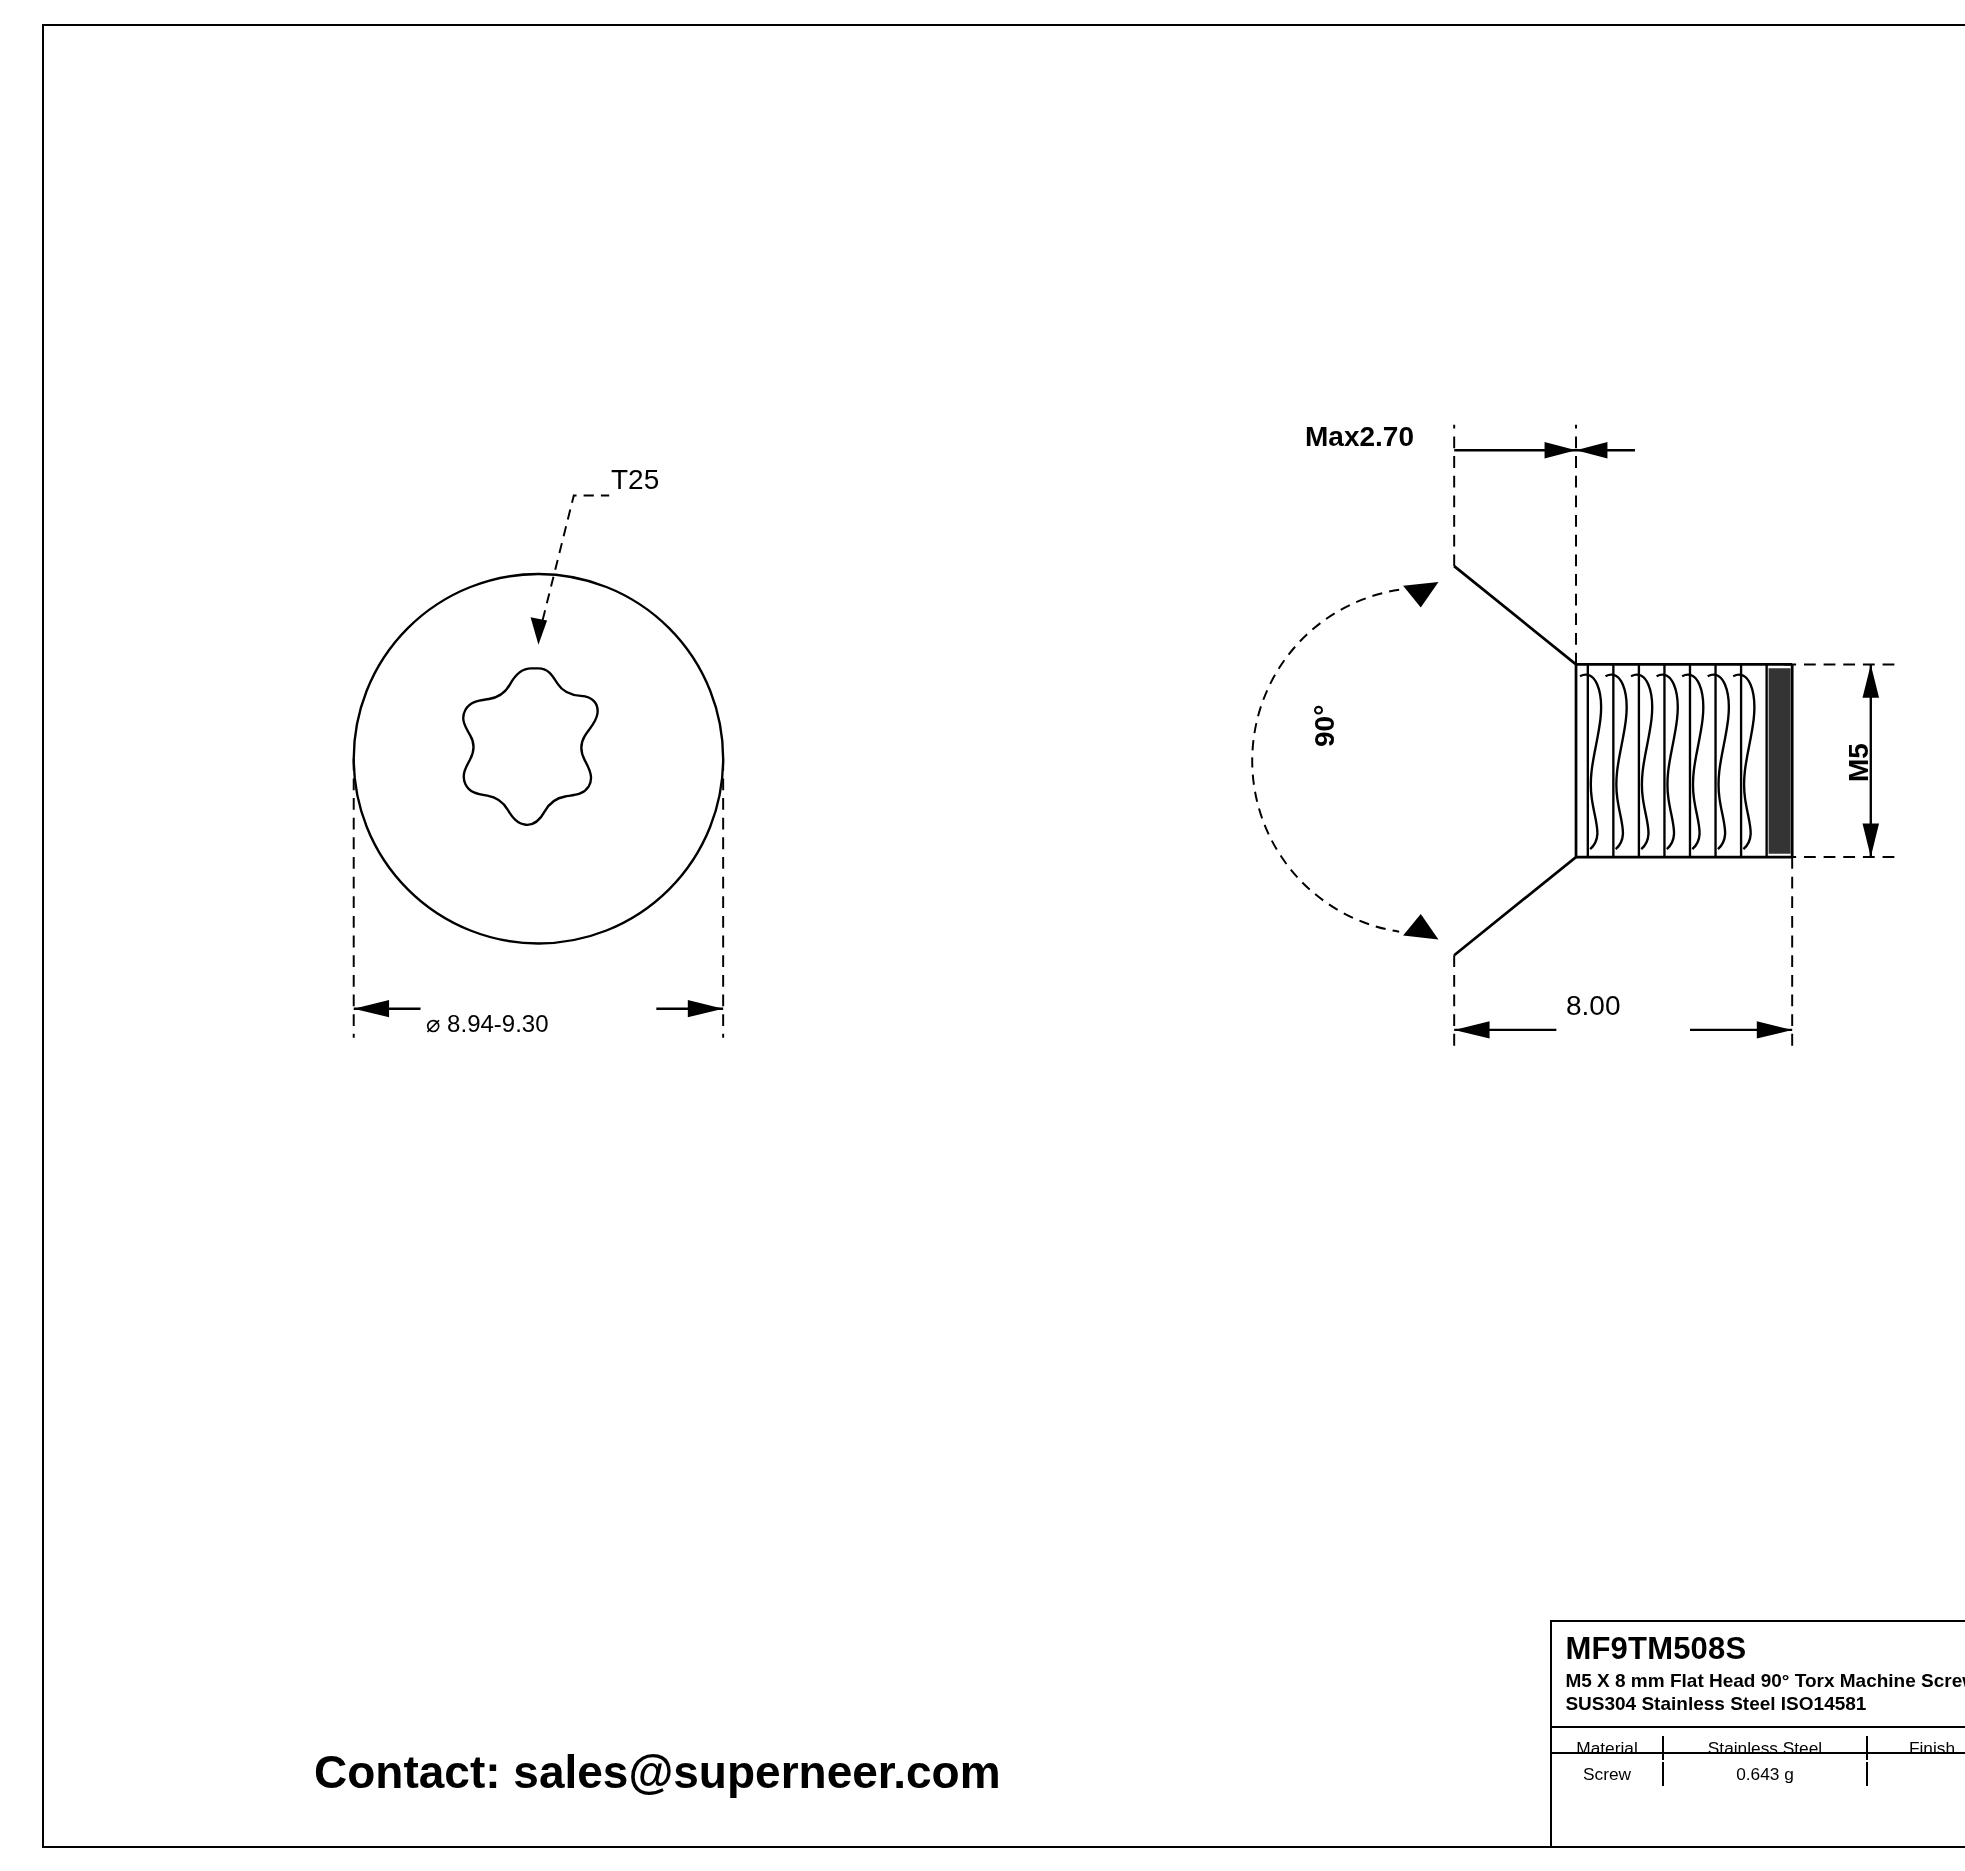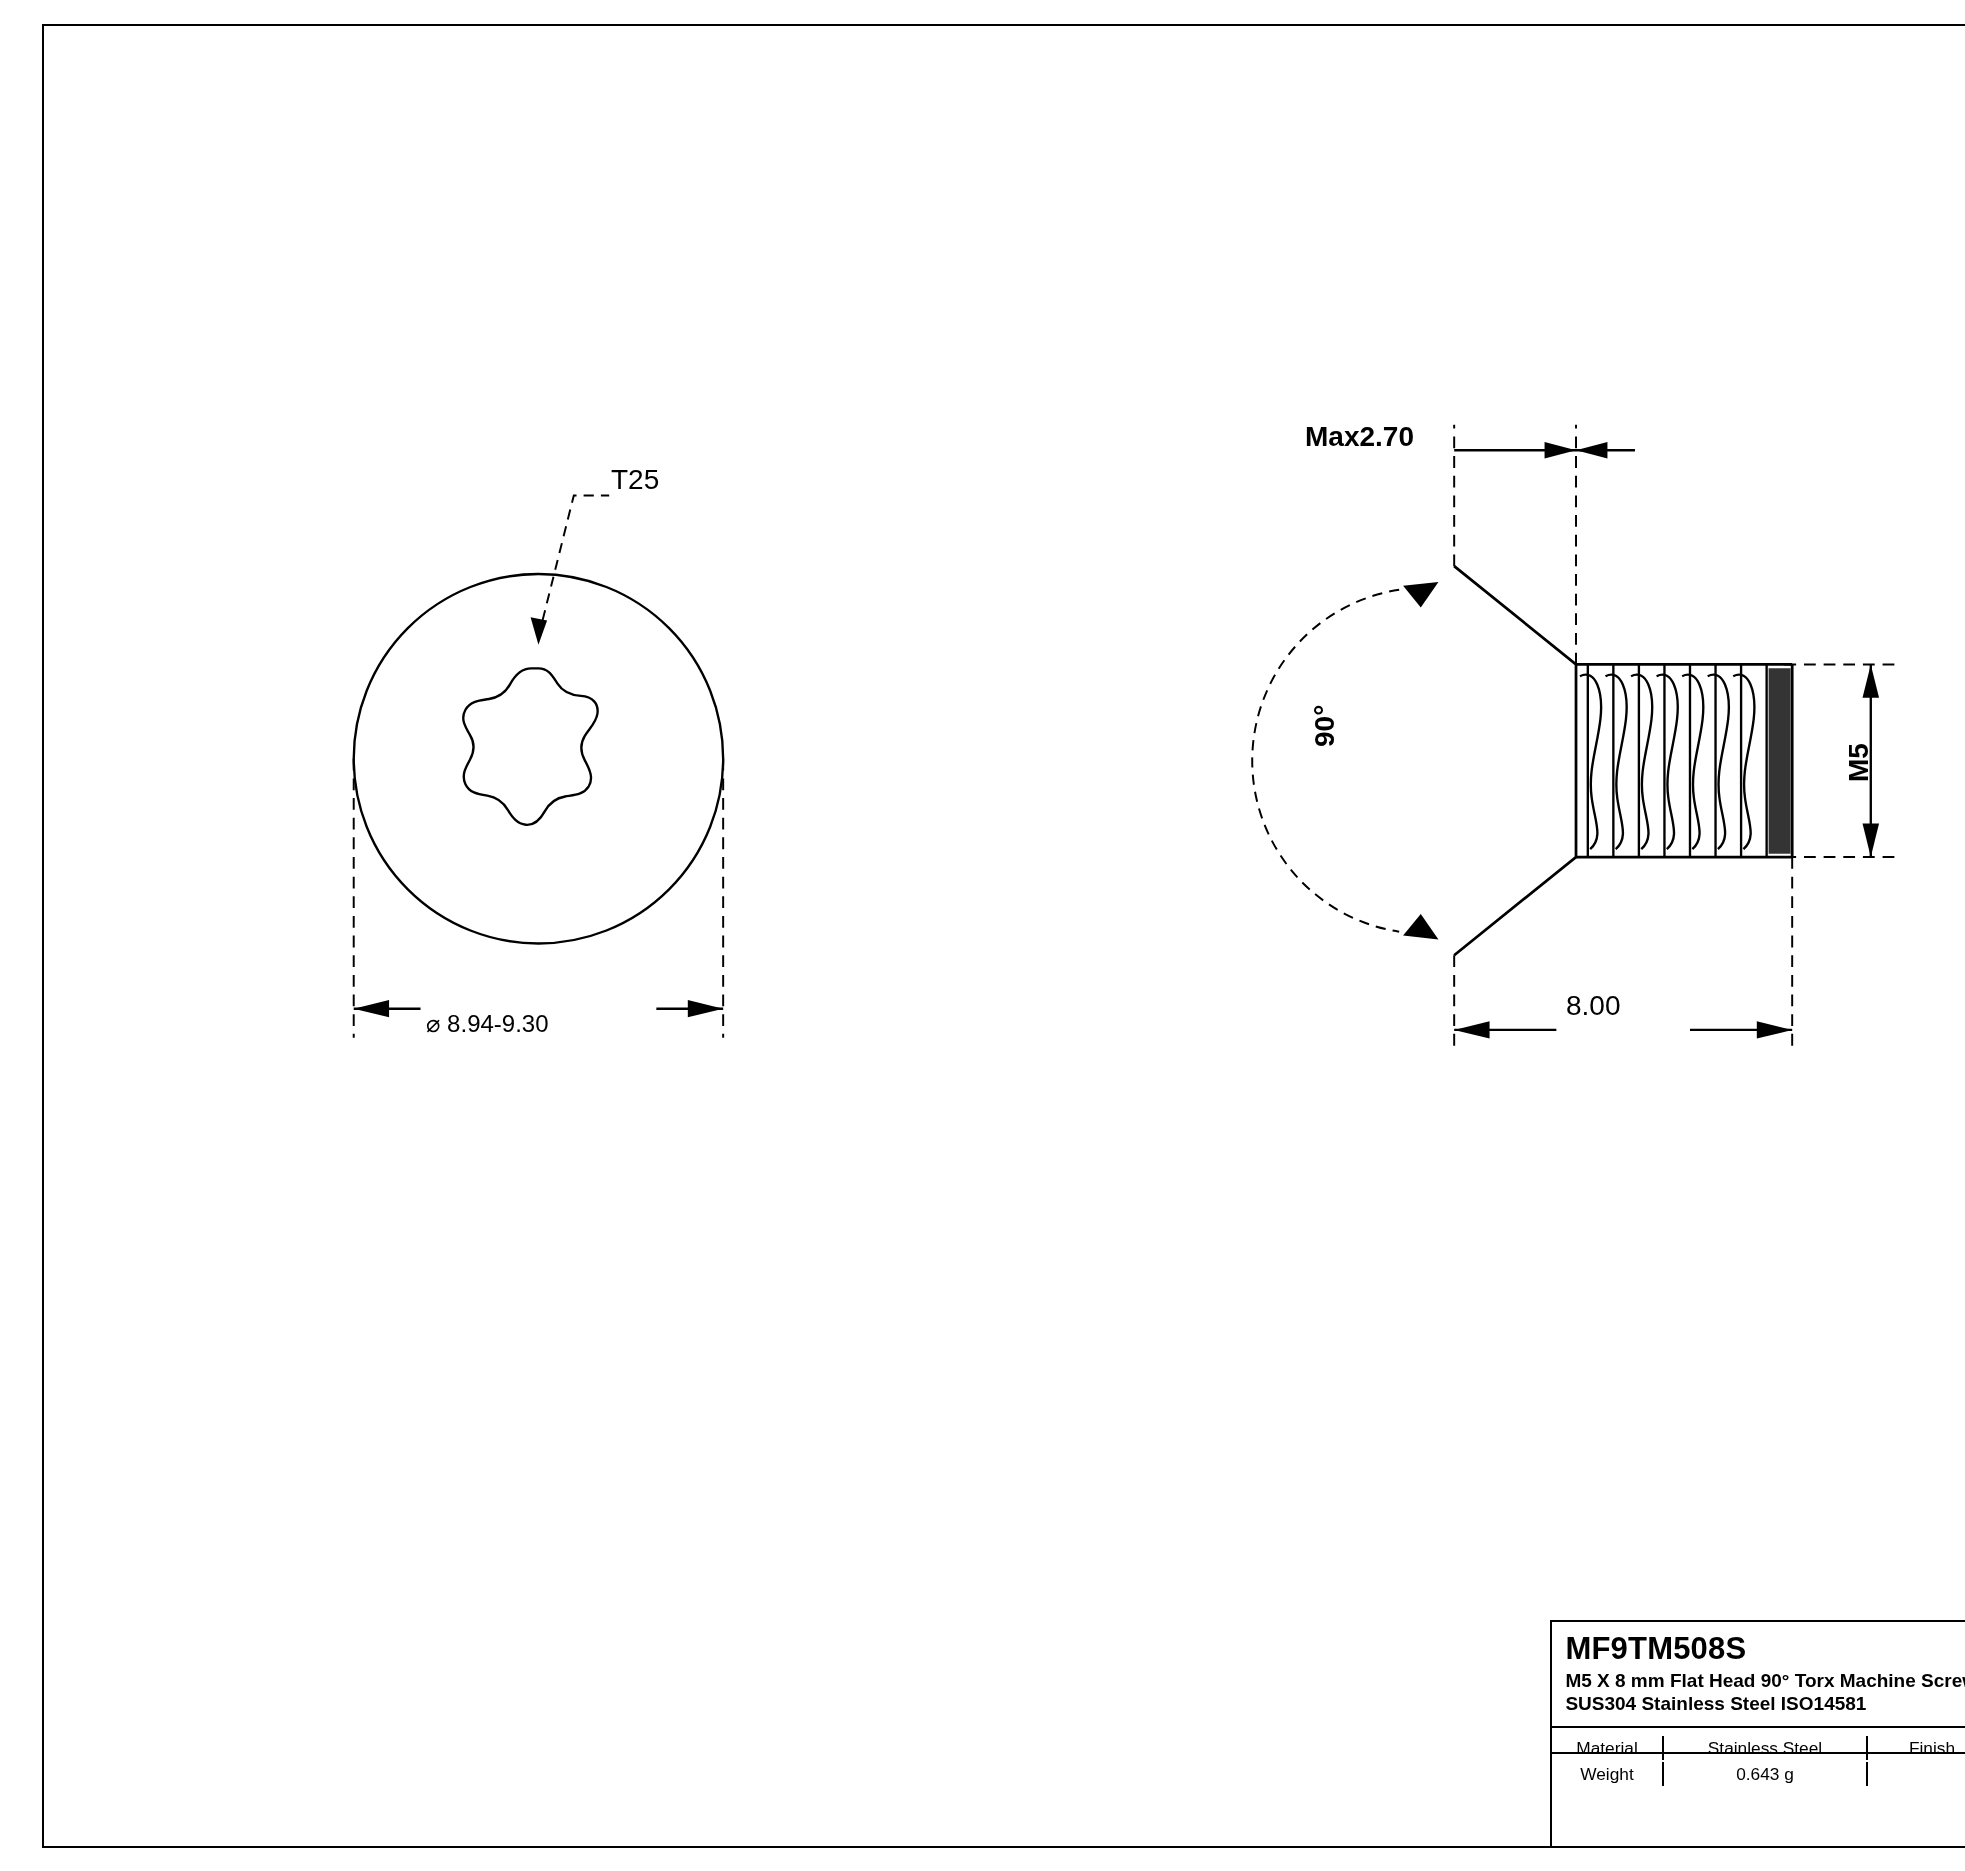--- a/index.html
+++ b/index.html
@@ -249,36 +249,37 @@
     </g>
     <polygon points="3700,2620 3790,2598 3790,2642" fill="#000"></polygon>
     <polygon points="4560,2620 4470,2598 4470,2642" fill="#000"></polygon>
   </svg>
 
   <div class="lbl" id="lbl-max">Max2.70</div>
   <div class="lbl" id="lbl-90">90°</div>
   <div class="lbl" id="lbl-m5">M5</div>
   <div class="lbl" id="lbl-800">8.00</div>
 
+  <div id="contact">Contact: sales@superneer.com</div>
 
   <div id="titleblock">
     <div id="tb-left">
       <div id="tb-id-area">
         <div id="tb-partno">MF9TM508S</div>
         <div id="tb-desc1">M5  X 8 mm Flat Head 90°  Torx Machine Screw</div>
         <div id="tb-desc2">SUS304 Stainless Steel ISO14581</div>
       </div>
       <div class="tb-row">
         <div class="tb-cell bordered c-label">Material</div>
         <div class="tb-cell bordered c-value">Stainless Steel</div>
         <div class="tb-cell bordered c-label2">Finish</div>
 
       </div>
       <div class="tb-row">
-        <div class="tb-cell bordered c-label">Weight</div>
+        <div class="tb-cell bordered c-label">Screw</div>
         <div class="tb-cell bordered c-value">0.643 g</div>
         <div class="tb-cell c-web">
           
         </div>
       </div>
     </div>
 
   </div>
 
 </div>

